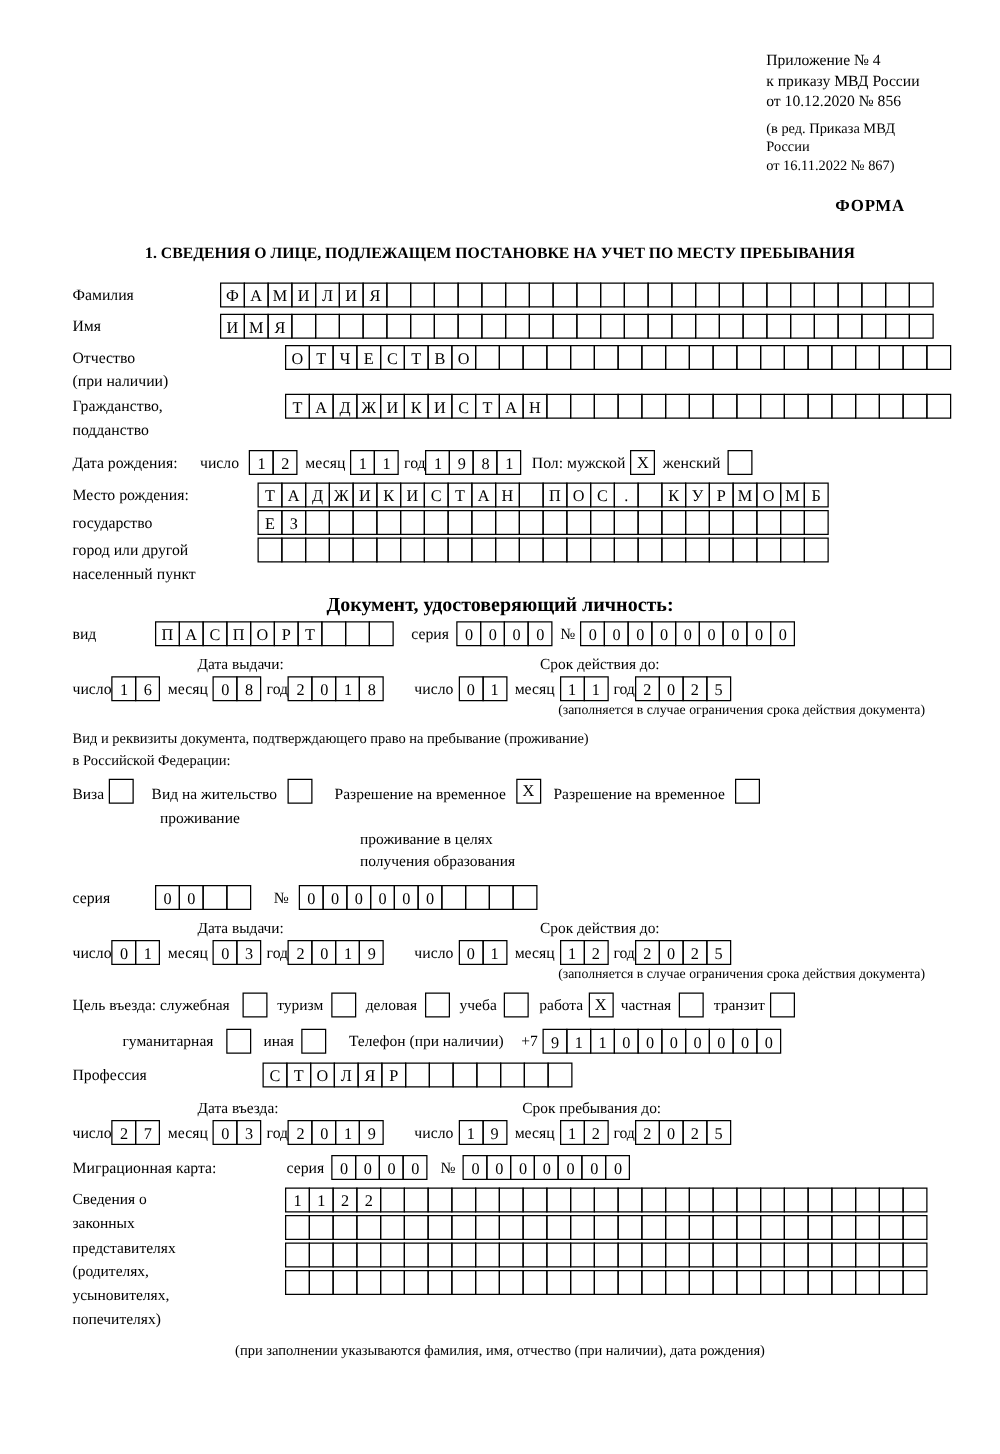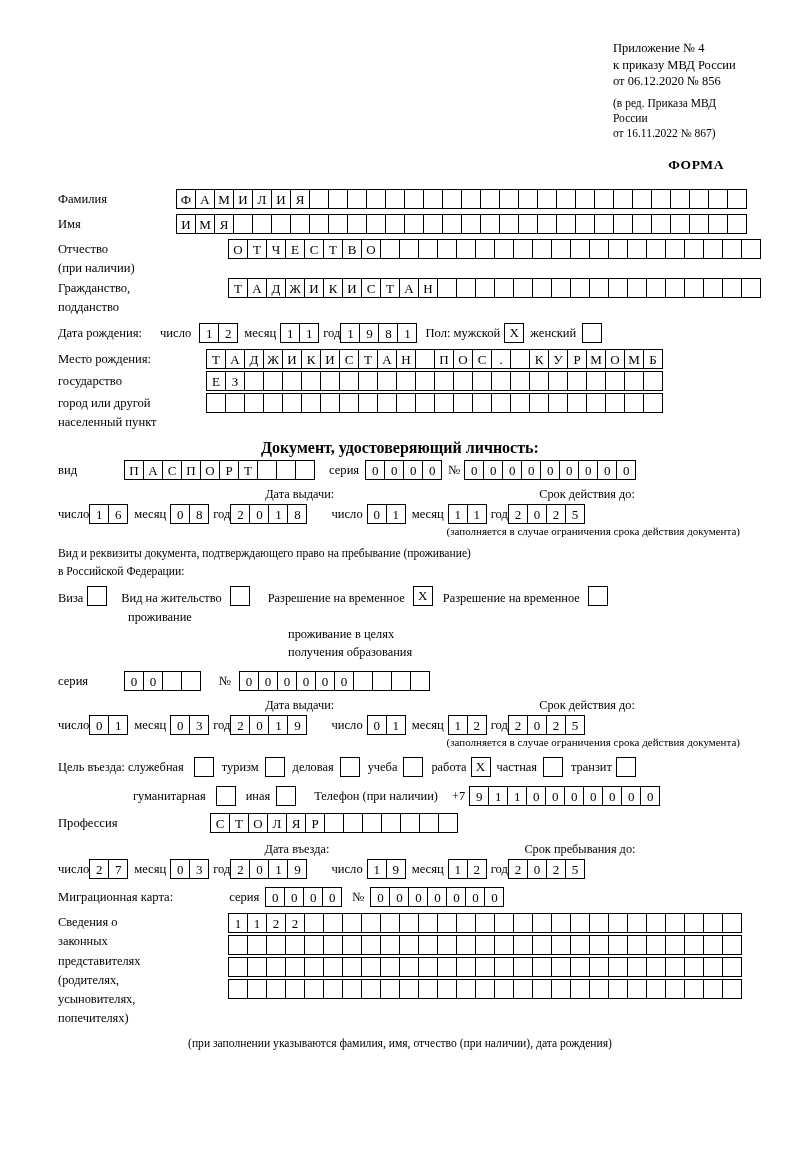--- a/index.html
+++ b/index.html
@@ -120,21 +120,20 @@
     font-size: 11px;
     text-align: right;
     margin-top: 1px;
     padding-right: 2px;
   }
   .note-left { font-size: 11.6px; margin-top: 10px; }
   .dates-head {
     display: flex;
     font-size: 12.3px;
     margin-top: 7px;
-    justify-content: center;
   }
   .permits-row {
     display: flex;
     align-items: flex-end;
     margin-top: 8px;
     font-size: 12.4px;
   }
   .permits-sub {
     font-size: 12.4px;
     line-height: 1.4;
@@ -160,29 +159,30 @@
   }
 </style>
 </head>
 <body>
 
 <div class="page">
 
   <div class="doc-ref">
     <div>Приложение № 4</div>
     <div>к приказу МВД России</div>
-    <div>от 06.12.2020 № 856</div>
+    <div>от 10.12.2020 № 856</div>
     <div class="gap"></div>
     <div class="sm">(в ред. Приказа МВД России</div>
     <div class="sm">от 16.11.2022 № 867)</div>
   </div>
 
   <div class="forma">ФОРМА</div>
 
 
+  <div class="section-title">1. СВЕДЕНИЯ О ЛИЦЕ, ПОДЛЕЖАЩЕМ ПОСТАНОВКЕ НА УЧЕТ ПО МЕСТУ ПРЕБЫВАНИЯ</div>
 
   <div class="row" style="margin-top:16px;">
     <div class="label-col">Фамилия</div>
     <div class="cells" id="surname">
         <div class="cell">Ф</div>
         <div class="cell">А</div>
         <div class="cell">М</div>
         <div class="cell">И</div>
         <div class="cell">Л</div>
         <div class="cell">И</div>
@@ -617,21 +617,21 @@
     <span class="box ml6"></span>
     <span class="ml8">работа</span>
     <span class="box ml4">X</span>
     <span class="ml6">частная</span>
     <span class="box ml6"></span>
     <span class="ml8">транзит</span>
     <span class="box ml4"></span>
   </div>
 
   <div class="purpose-row">
-    <span style="margin-left:75px;">гуманитарная</span>
+    <span style="margin-left:40px;">гуманитарная</span>
     <span class="box ml10"></span>
     <span class="ml10">иная</span>
     <span class="box ml6"></span>
     <span class="ml18">Телефон (при наличии)</span>
     <span class="ml14">+7</span>
     <span class="cells ml4" id="phone">
         <div class="cell">9</div>
         <div class="cell">1</div>
         <div class="cell">1</div>
         <div class="cell">0</div>

